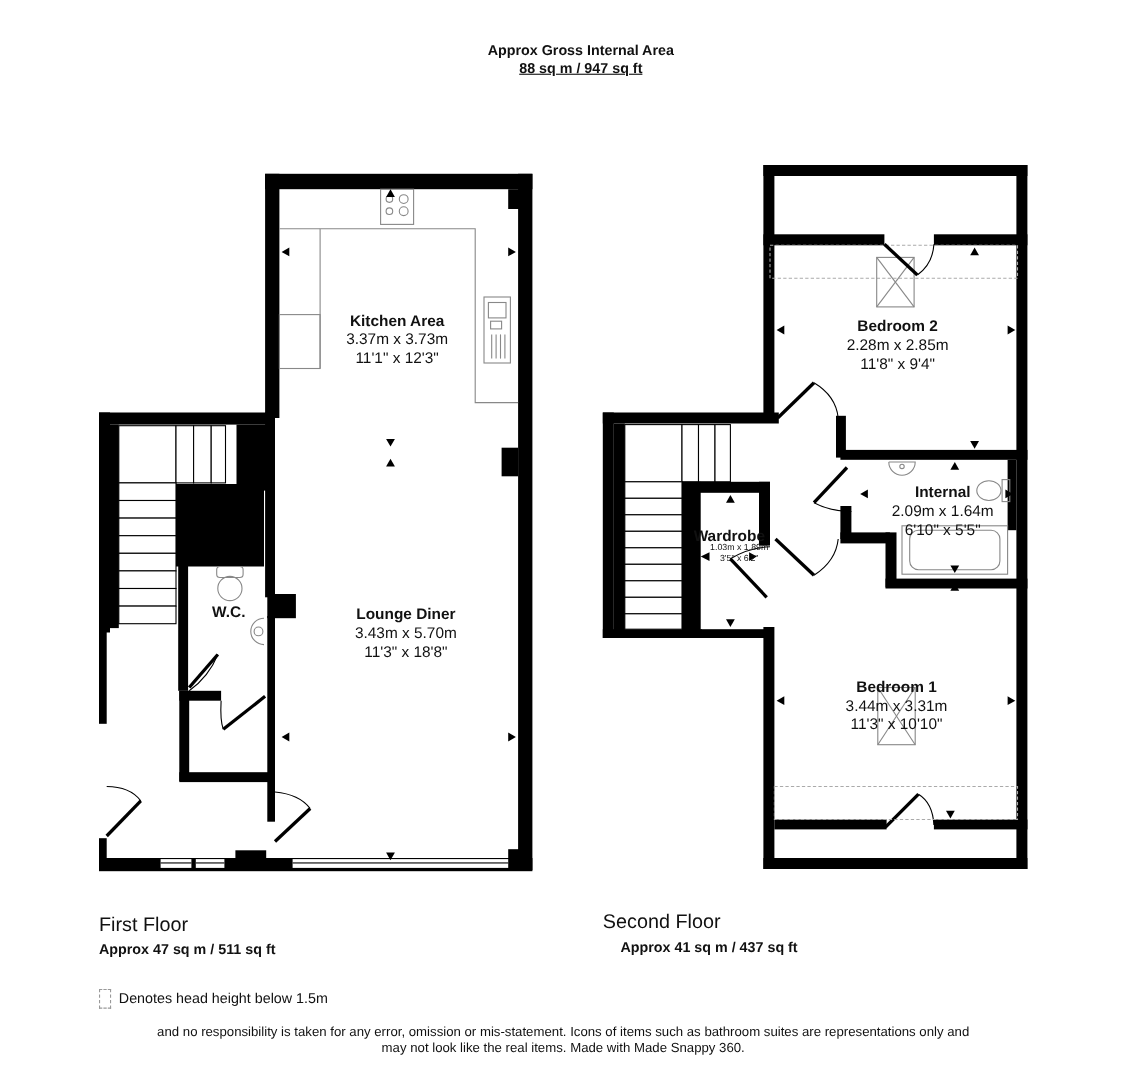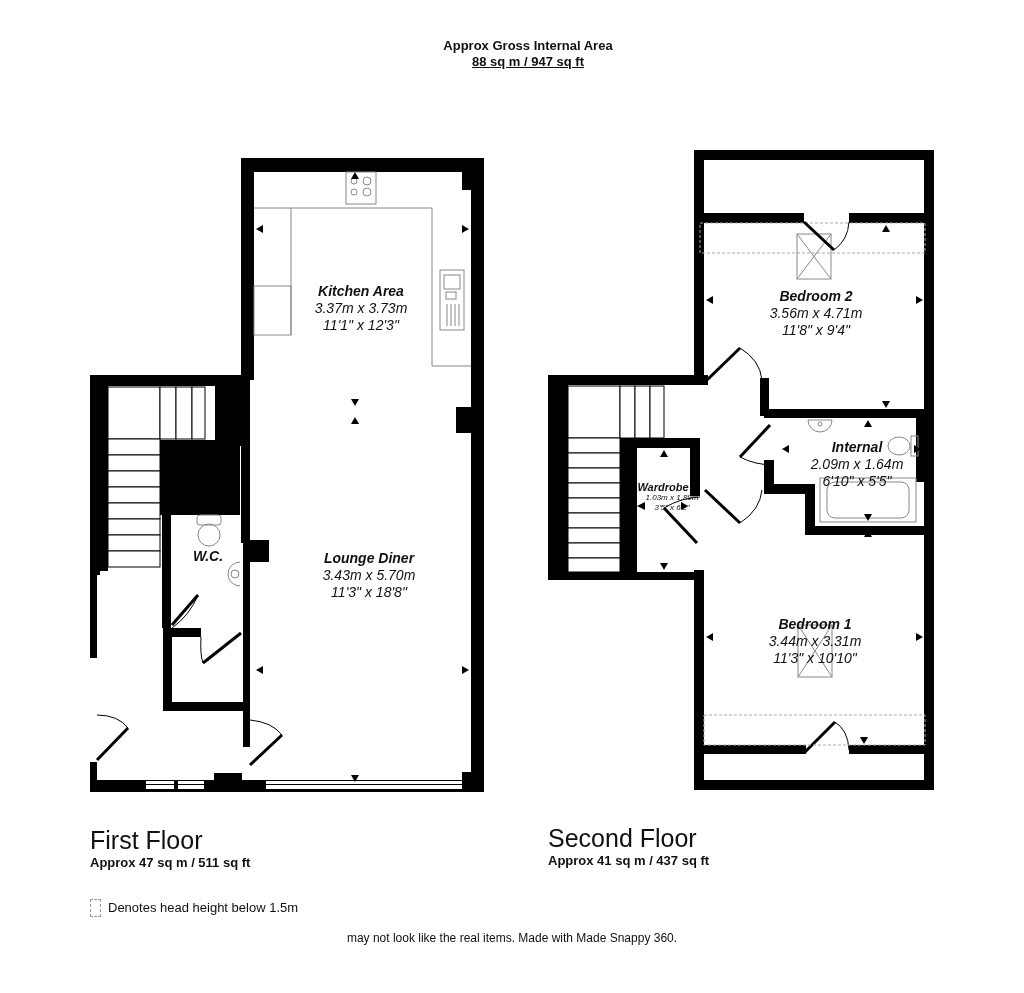--- a/index.html
+++ b/index.html
@@ -1,25 +1,25 @@
 <!DOCTYPE html>
 <html><head>
 <meta charset="utf-8">
 <style>
   html, body { margin: 0; padding: 0; background: #ffffff; }
   body { width: 1024px; height: 993px; position: relative; overflow: hidden; font-family: "Liberation Sans", sans-serif; color: #111; }
   .abs { position: absolute; }
   .hdr { left: 0; width: 1024px; text-align: center; font-weight: bold; font-size: 13px; line-height: 16px; padding-left: 16px; }
   #plan { position: absolute; left: 0; top: 0; width: 1024px; height: 993px; }
-  .room-label { position: absolute; text-align: center; white-space: nowrap; transform: translateX(-50%); line-height: 17px; font-style: italic; }
+  .room-label { position: absolute; text-align: center; white-space: nowrap; transform: translateX(-50%); line-height: 17px; }
   .room-name { font-weight: bold; font-size: 14px; display: block; }
   .room-dim { font-size: 14px; display: block; }
-  .small .room-name { font-size: 11px; line-height: 11px; }
+  .small .room-name { font-size: 14px; line-height: 11px; }
   .small .room-dim { font-size: 8px; line-height: 10px; margin-left: 18px; }
-  .floor-title { font-size: 25px; line-height: 22px; }
+  .floor-title { font-size: 18px; line-height: 22px; }
   .floor-area { font-weight: bold; font-size: 13px; line-height: 16px; }
   .legend-box { width: 9px; height: 16px; border: 1px dashed #999; }
   .legend-text { font-size: 13px; text-align: center; }
   .disclaimer { left: 100px; width: 824px; text-align: center; font-size: 12px; line-height: 14px; font-family: "Liberation Sans", sans-serif; }
 </style>
 </head>
 <body>
 
 <div class="abs hdr" style="top:38px;">Approx Gross Internal Area</div>
 <div class="abs hdr" style="top:54px;text-decoration:underline;">88 sq m / 947 sq ft</div>
@@ -257,21 +257,21 @@
   <span class="room-name">Lounge Diner</span>
   <span class="room-dim">3.43m x 5.70m</span>
   <span class="room-dim">11'3" x 18'8"</span>
 </div>
 <div class="room-label" style="left:208px; top:548px;">
   <span class="room-name">W.C.</span>
 </div>
 
 <div class="room-label" style="left:816px; top:288px;text-align:center;">
   <span class="room-name">Bedroom 2</span>
-  <span class="room-dim">3.56m x 4.71m</span>
+  <span class="room-dim">2.28m x 2.85m</span>
   <span class="room-dim">11'8" x 9'4"</span>
 </div>
 <div class="room-label" style="left:857px; top:439px;">
   <span class="room-name">Internal</span>
   <span class="room-dim">2.09m x 1.64m</span>
   <span class="room-dim">6'10" x 5'5"</span>
 </div>
 <div class="room-label small" style="left:663px; top:482px;">
   <span class="room-name">Wardrobe</span>
   <span class="room-dim">1.03m x 1.89m</span>
@@ -279,20 +279,21 @@
 </div>
 <div class="room-label" style="left:815px; top:616px;">
   <span class="room-name">Bedroom 1</span>
   <span class="room-dim">3.44m x 3.31m</span>
   <span class="room-dim">11'3" x 10'10"</span>
 </div>
 
 <div class="abs floor-title" style="left:90px; top:829px;">First Floor</div>
 <div class="abs floor-area" style="left:90px; top:855px;">Approx 47 sq m / 511 sq ft</div>
 <div class="abs floor-title" style="left:548px; top:827px;">Second Floor</div>
-<div class="abs floor-area" style="left:548px; top:853px;">Approx 41 sq m / 437 sq ft</div>
+<div class="abs floor-area" style="left:564px; top:853px;">Approx 41 sq m / 437 sq ft</div>
 
 <div class="abs legend-box" style="left:90px; top:899px;"></div>
 <div class="abs legend-text" style="left:108px; top:900px;">Denotes head height below 1.5m</div>
 
 <div class="abs disclaimer" style="top:931px;">
+  <div>and no responsibility is taken for any error, omission or mis-statement. Icons of items such as bathroom suites are representations only and</div>
   <div>may not look like the real items. Made with Made Snappy 360.</div>
 </div>
 
 </body></html>

